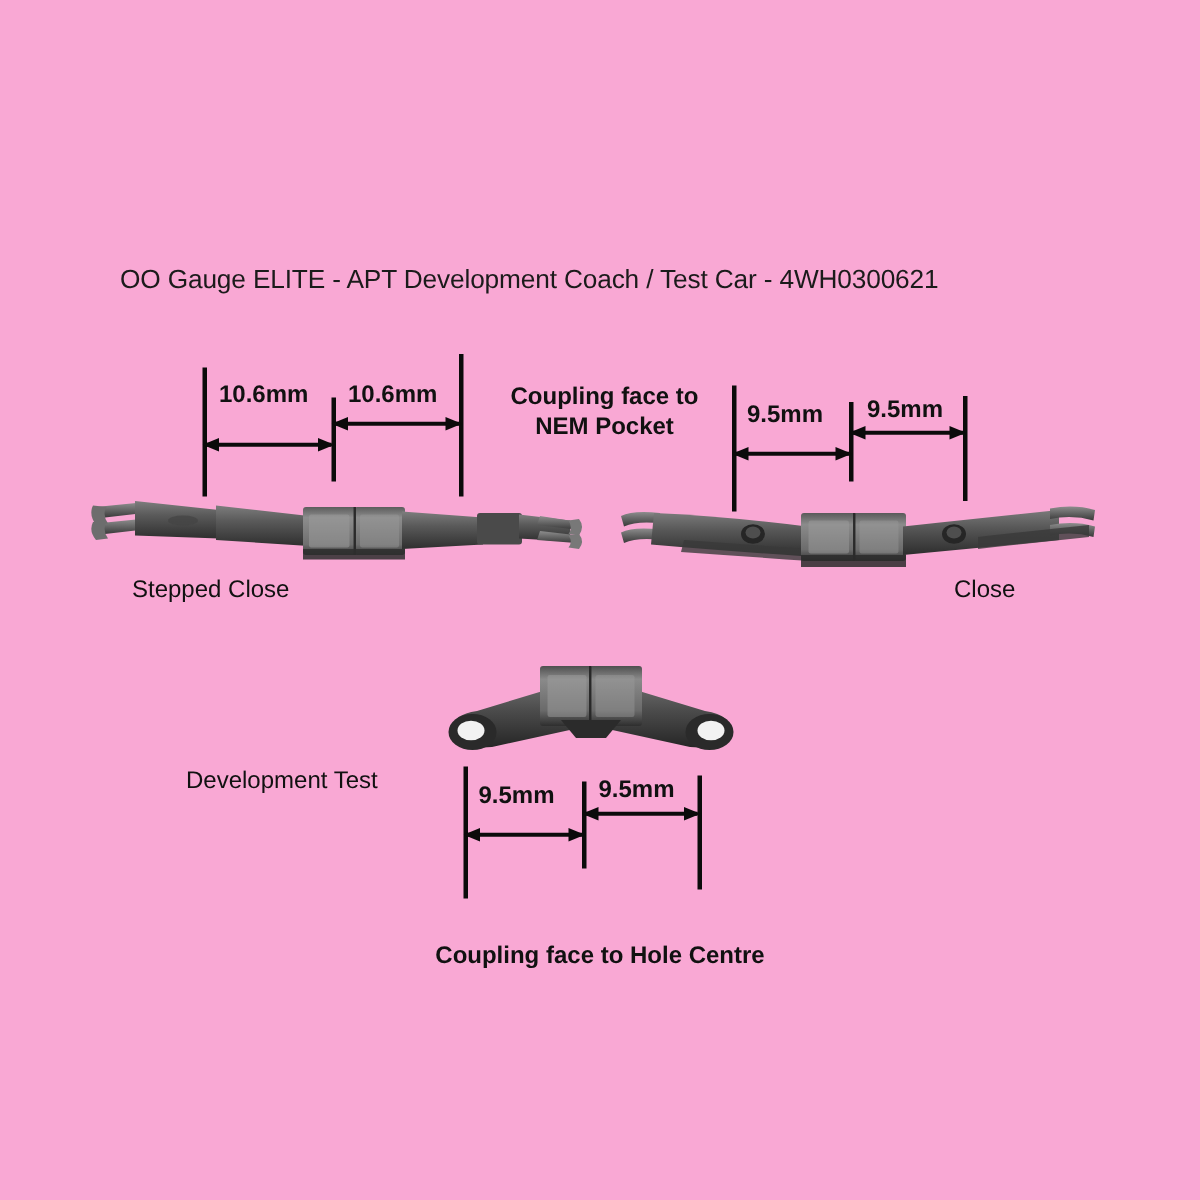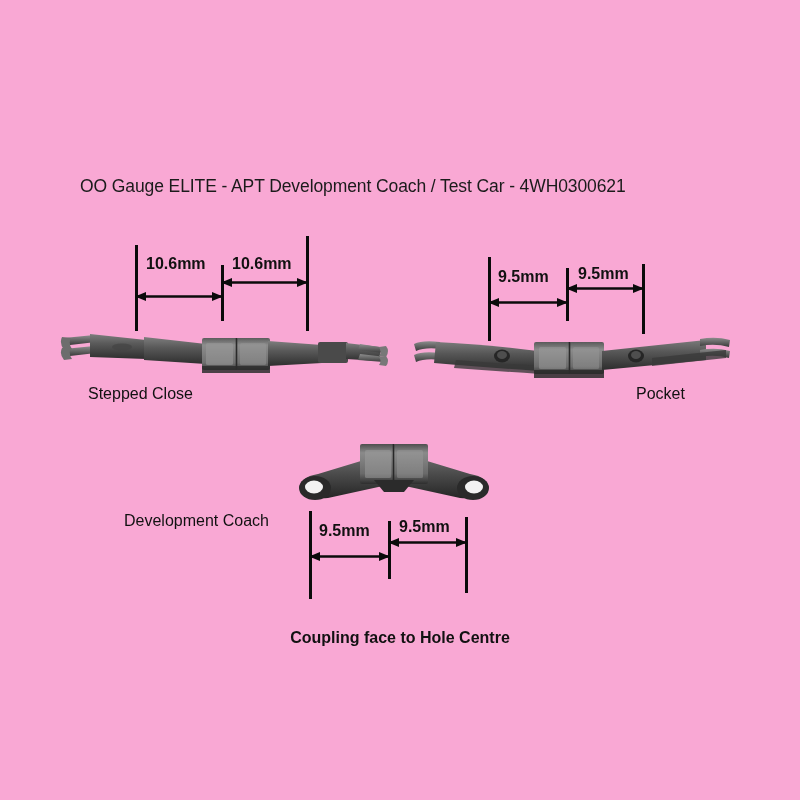--- a/index.html
+++ b/index.html
@@ -146,20 +146,24 @@
         <path d="M300,22 L326,26 L324,31 L298,28 Z" fill="url(#tipGradA)"></path>
         <path d="M300,32 L326,35 L324,40 L298,38 Z" fill="url(#tipGradA)"></path>
         <path d="M326,24 q4,5 0,11 l-7,-1 q3,-4 0,-9 Z" fill="#787878"></path>
         <path d="M326,34 q4,5 0,10 l-7,-1 q3,-4 0,-8 Z" fill="#787878"></path>
       </g>
     </svg>
   </div>
 
   <div class="part-label" style="left:88px; top:385px;">Stepped Close</div>
 
+  <div class="caption" style="left:328px; top:255px; width:150px;">
+    <div>Coupling face to</div>
+    <div>NEM Pocket</div>
+  </div>
 
   <div class="ext-line" style="left:488px; top:257px; height:84px;"></div>
   <div class="ext-line" style="left:566px; top:268px; height:53px;"></div>
   <div class="ext-line" style="left:642px; top:264px; height:70px;"></div>
 
   <div class="dim-label" style="left:498px; top:268px;">9.5mm</div>
   <div class="dim-label" style="left:578px; top:265px;">9.5mm</div>
 
   <div class="dim-arrow" style="left:488px; top:297px; width:80px;">
     <svg width="80" height="11" viewBox="0 0 80 11">
@@ -219,21 +223,21 @@
         <path d="M190,21 q56,-6 104,-11 l0,20 q-50,5 -104,10 Z" fill="url(#barGradB)"></path>
         <ellipse cx="224" cy="26" rx="8" ry="6.5" fill="#262626"></ellipse>
         <ellipse cx="224" cy="25" rx="5" ry="4" fill="#4e4e4e"></ellipse>
         <path d="M288,9 q16,-3 30,1 l-1,7 q-14,-4 -29,-1 Z" fill="url(#tipGradB)"></path>
         <path d="M288,20 q16,-3 30,1 l-1,7 q-14,-4 -29,-1 Z" fill="url(#tipGradB)"></path>
         <path d="M240,28 q36,-4 74,-8 l0,8 q-38,4 -74,8 Z" fill="#3a3a3a" opacity=".8"></path>
       </g>
     </svg>
   </div>
 
-  <div class="part-label" style="left:636px; top:385px;">Pocket</div>
+  <div class="part-label" style="left:636px; top:385px;">Close</div>
 
   <div class="coupler" style="left:288px; top:440px;">
     <svg width="212" height="68" viewBox="0 0 212 68">
       <defs>
         <linearGradient id="blockGradC" x1="0" y1="0" x2="0" y2="1">
           <stop offset="0%" stop-color="#4f4f4f"></stop>
           <stop offset="22%" stop-color="#8a8a8a"></stop>
           <stop offset="74%" stop-color="#6a6a6a"></stop>
           <stop offset="100%" stop-color="#2e2e2e"></stop>
         </linearGradient>
@@ -260,21 +264,21 @@
         <rect x="72" y="4" width="35" height="40" rx="2" fill="url(#blockGradC)"></rect>
         <rect x="105" y="4" width="35" height="40" rx="2" fill="url(#blockGradC)"></rect>
         <rect x="77" y="10" width="26" height="28" rx="1.5" fill="#9d9d9d" opacity=".5"></rect>
         <rect x="109" y="10" width="26" height="28" rx="1.5" fill="#9d9d9d" opacity=".42"></rect>
         <line x1="105.5" y1="4" x2="105.5" y2="44" stroke="#282828" stroke-width="1.6"></line>
         <path d="M86,40 L126,40 L116,52 L96,52 Z" fill="#2b2b2b"></path>
       </g>
     </svg>
   </div>
 
-  <div class="part-label" style="left:124px; top:512px;">Development Coach</div>
+  <div class="part-label" style="left:124px; top:512px;">Development Test</div>
 
   <div class="ext-line" style="left:309px; top:511px; height:88px;"></div>
   <div class="ext-line" style="left:388px; top:521px; height:58px;"></div>
   <div class="ext-line" style="left:465px; top:517px; height:76px;"></div>
 
   <div class="dim-label" style="left:319px; top:522px;">9.5mm</div>
   <div class="dim-label" style="left:399px; top:518px;">9.5mm</div>
 
   <div class="dim-arrow" style="left:309px; top:551px; width:81px;">
     <svg width="81" height="11" viewBox="0 0 81 11">

